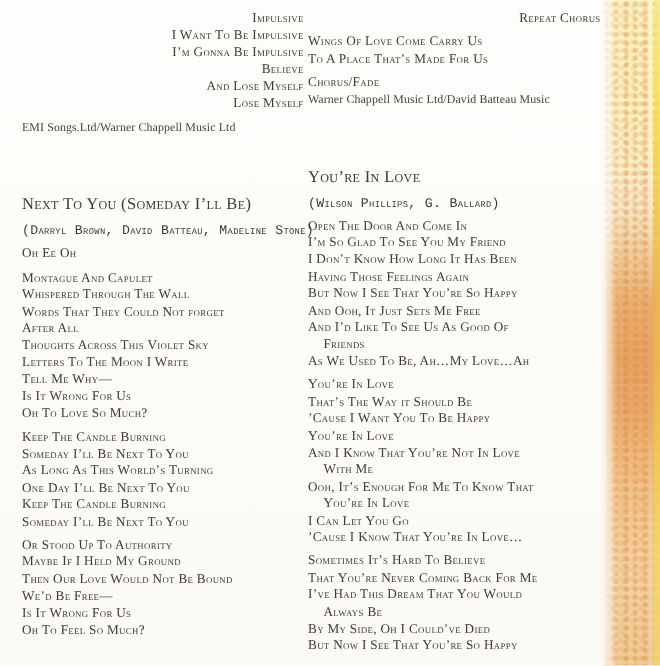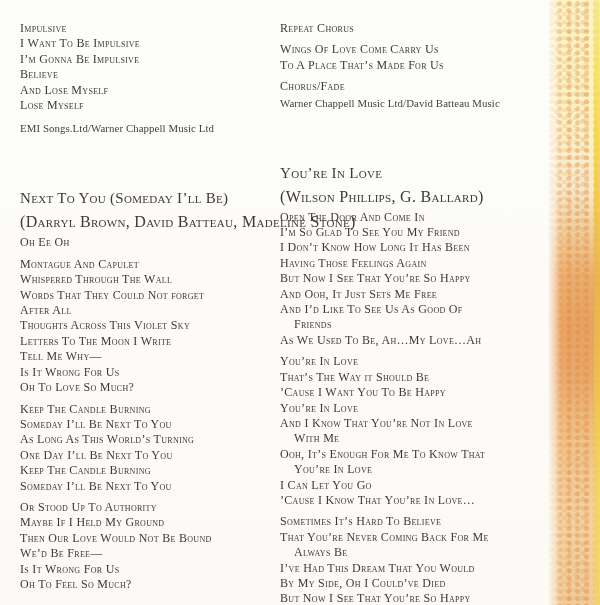--- a/index.html
+++ b/index.html
@@ -47,39 +47,40 @@
     position: absolute;
     top: 9px;
     color: #3e3933;
     font-variant: small-caps;
     letter-spacing: 0.3px;
   }
   .col-left  { left: 20px;  width: 256px; }
   .col-right { left: 280px; width: 266px; }
 
   .block.stanza { margin-top: 6px; }
-  .block.stanza:first-child { margin-top: 12px; }
+  .block.stanza:first-child { margin-top: 0; text-align: right; }
   .line {
     font-size: 12px;
     line-height: 15.4px;
     white-space: nowrap;
   }
   .line.indent { padding-left: 14px; }
 
   .block.title {
     margin-top: 54px;
     font-size: 15px;
     line-height: 18px;
     white-space: nowrap;
   }
   .block.writers {
     margin-top: 8px;
-    font-size: 16px;
+    font-size: 12px;
     line-height: 14px;
     white-space: nowrap;
+    font-family: Liberation Mono, monospace;
   }
   .block.credit {
     margin-top: 8px;
     font-variant: normal;
     letter-spacing: 0.1px;
     font-size: 10.8px;
     line-height: 14px;
     color: #47413a;
     white-space: nowrap;
   }
@@ -165,20 +166,20 @@
         <div class="line">And I Know That You’re Not In Love</div>
         <div class="line indent">With Me</div>
         <div class="line">Ooh, It’s Enough For Me To Know That</div>
         <div class="line indent">You’re In Love</div>
         <div class="line">I Can Let You Go</div>
         <div class="line">’Cause I Know That You’re In Love…</div>
       </div>
       <div class="block stanza">
         <div class="line">Sometimes It’s Hard To Believe</div>
         <div class="line">That You’re Never Coming Back For Me</div>
+        <div class="line">I’ve Had This Dream That You Would</div>
         <div class="line indent">Always Be</div>
-        <div class="line">I’ve Had This Dream That You Would</div>
         <div class="line">By My Side, Oh I Could’ve Died</div>
         <div class="line">But Now I See That You’re So Happy</div>
       </div>
     </div>
   <div class="edge-strip"></div>
 </div>
 
 </body></html>

